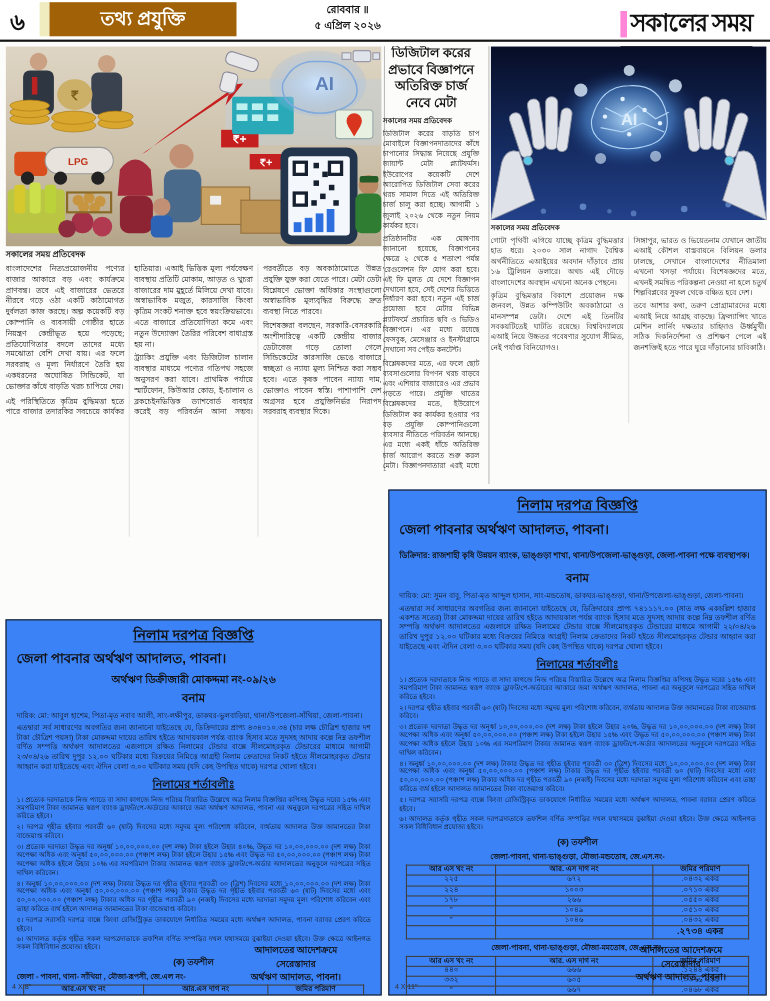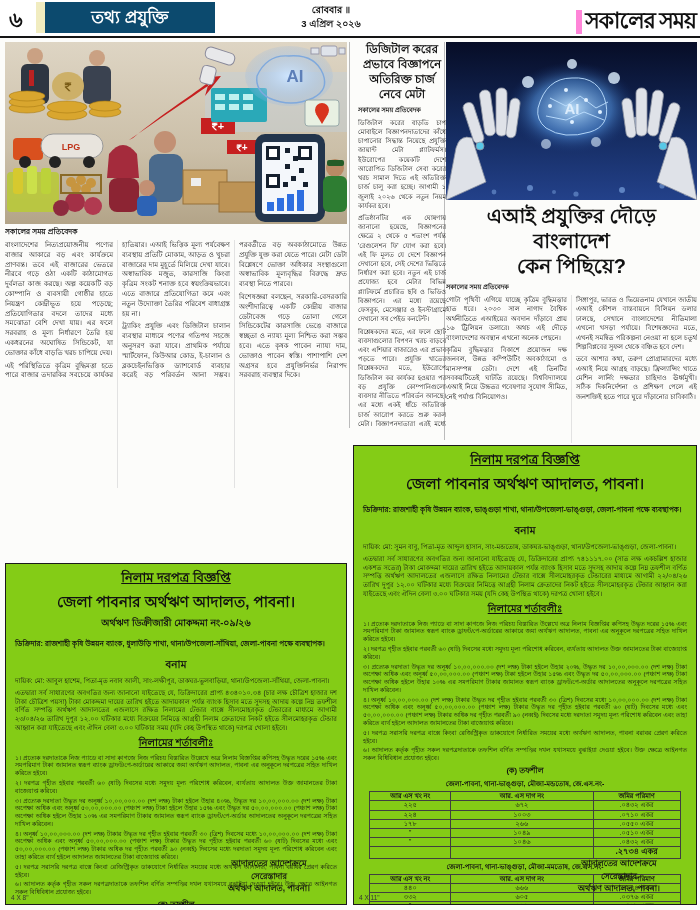--- a/index.html
+++ b/index.html
@@ -6,50 +6,50 @@
   *{box-sizing:border-box;}
   .page{position:relative;width:700px;height:910px;margin:0 auto;background:#fcfcfa;
         font-family:"Liberation Sans",sans-serif;color:#111;overflow:hidden;}
 
   
   .hdr{position:absolute;top:0;left:0;width:700px;height:38px;border-bottom:2.5px solid #151515;background:#fff;}
   .page-no{position:absolute;left:9px;top:4px;font-size:21px;font-weight:bold;}
   .sec-strip{position:absolute;left:36px;top:2px;width:9px;height:31px;background:#f1ecc0;}
   .sec-box{position:absolute;left:45px;top:2px;width:170px;height:31px;display:flex;align-items:center;justify-content:center;
            color:#fff;font-size:17px;font-weight:bold;}
-  .date-blk{position:absolute;left:266px;top:3px;width:130px;text-align:center;font-size:9.5px;font-weight:bold;line-height:1.45;}
-  .masthead{position:absolute;right:4px;top:3px;display:flex;align-items:center;border-bottom:2px solid #111;padding-bottom:2px;}
+  .date-blk{position:absolute;left:251px;top:3px;width:130px;text-align:center;font-size:9.5px;font-weight:bold;line-height:1.45;}
+  .masthead{position:absolute;right:16px;top:3px;display:flex;align-items:center;border-bottom:2px solid #111;padding-bottom:2px;}
   .mast-bar{width:6px;height:24px;margin-right:3px;}
   .mast-txt{font-size:22px;font-weight:900;letter-spacing:-1px;font-family:"Liberation Serif",serif;}
 
   
   .art-left{position:absolute;left:5px;top:42px;width:342px;height:518px;overflow:hidden;}
-  .art-mid{position:absolute;left:358px;top:42px;width:88px;height:386px;overflow:hidden;}
+  .art-mid{position:absolute;left:348px;top:42px;width:88px;height:386px;overflow:hidden;}
   .art-right{position:absolute;left:446px;top:42px;width:251px;height:401px;overflow:hidden;}
   .vrule1{position:absolute;left:349px;top:42px;height:386px;border-left:1px solid #bbb;}
   .vrule2{position:absolute;left:444px;top:42px;height:398px;border-left:1px solid #bbb;}
 
   .art-left figure,.art-right figure{margin:0;}
   .hl-left{margin:4px 0 2px;text-align:center;font-size:25px;font-weight:bold;line-height:1.22;}
   .hl-right{margin:4px 2px 3px;text-align:center;font-size:20px;font-weight:bold;line-height:1.25;}
   .hl-mid{margin:0 0 3px;text-align:center;font-size:11.5px;font-weight:bold;line-height:1.3;}
   .byline{font-size:7.5px;font-weight:bold;margin:2px 0 2px;}
   .body3{column-count:3;column-gap:9px;column-rule:1px solid #e2e2e2;font-size:6.9px;line-height:1.42;
          text-align:justify;height:248px;overflow:hidden;}
   .body2{column-count:2;column-gap:9px;column-rule:1px solid #e2e2e2;font-size:6.7px;line-height:1.4;
          text-align:justify;height:170px;overflow:hidden;}
   .body1{font-size:6.5px;line-height:1.42;text-align:justify;height:318px;overflow:hidden;}
   .body3 p,.body2 p,.body1 p{margin:0 0 3px;text-indent:0;}
 
   
-  .notice{position:absolute;background:#84cc16;border:1.6px solid #1a1a1a;padding:3px 9px 18px;overflow:hidden;}
+  .notice{position:absolute;background:#3b82f6;border:1.6px solid #1a1a1a;padding:3px 9px 18px;overflow:hidden;}
   .notice-left{left:5px;top:563px;width:342px;height:342px;}
   .notice-right{left:353px;top:445px;width:344px;height:460px;}
   .n-title{text-align:center;font-size:13px;font-weight:bold;text-decoration:underline;margin:1px 0;}
-  .n-court{text-align:center;font-size:15px;font-weight:bold;margin:1px 0;}
+  .n-court{text-align:left;font-size:12px;font-weight:bold;margin:1px 0;}
   .n-case{text-align:center;font-size:9.5px;font-weight:bold;margin:1px 0;}
   .n-decree{font-size:7.3px;font-weight:bold;margin:7px 0;}
   .n-versus{text-align:center;font-size:10.5px;font-weight:bold;margin:1px 0;}
   .n-debtor{font-size:6.6px;margin:1px 0;}
   .n-intro{font-size:6.6px;line-height:1.32;text-align:justify;margin:2px 0;}
   .n-terms-title{text-align:center;font-size:10px;font-weight:bold;text-decoration:underline;margin:2px 0;}
   .n-terms p{font-size:6.1px;line-height:1.28;text-align:justify;margin:0 0 2px;}
   .sched-title{text-align:center;font-size:7.8px;font-weight:bold;margin:2px 0 1px;}
   .sched-loc{font-size:6.8px;font-weight:bold;margin:0 0 1px;}
   table.ntab{width:96%;margin:0 auto 2px;border-collapse:collapse;}
@@ -64,24 +64,24 @@
   figure svg{display:block;}
 </style>
 </head>
 <body>
 
 <div class="page">
 
   <div class="hdr">
     <div class="page-no">৬</div>
     <div class="sec-strip"></div>
-    <div class="sec-box" style="background:#0c4a6e">তথ্য প্রযুক্তি</div>
+    <div class="sec-box" style="background:#a16207">তথ্য প্রযুক্তি</div>
     <div class="date-blk">
       <div>রোববার ॥</div>
-      <div>3 এপ্রিল ২০২৬</div>
+      <div>৫ এপ্রিল ২০২৬</div>
     </div>
     <div class="masthead">
       <span class="mast-bar" style="background:#ff85d8"></span>
       <span class="mast-txt">সকালের সময়</span>
     </div>
   </div>
 
   <div class="vrule1"></div>
   <div class="vrule2"></div>
 
@@ -324,38 +324,33 @@
         <g fill="#dfe2e8" stroke="#8d93a2" stroke-width="0.8">
           <path d="M251 158 L241 106 q-4 -14 -16 -10 l-14 44 z"></path>
           <rect x="218" y="60" width="11" height="42" rx="5" transform="rotate(18 223 81)"></rect>
           <rect x="204" y="48" width="11" height="46" rx="5" transform="rotate(8 209 71)"></rect>
           <rect x="190" y="46" width="11" height="48" rx="5"></rect>
           <rect x="178" y="56" width="10" height="40" rx="5" transform="rotate(-8 183 76)"></rect>
           <circle cx="217" cy="104" r="4" fill="#58c8e8"></circle>
         </g>
       </svg>
     </figure>
-    <h2 class="hl-right">
-      <span>এআই প্রযুক্তির দৌড়ে বাংলাদেশ</span><br>
-      <span>কেন পিছিয়ে?</span>
-    </h2>
     <div class="byline" style="font-size:6.5px">সকালের সময় প্রতিবেদক</div>
     <div class="body2">
         <p>গোটা পৃথিবী এগিয়ে যাচ্ছে কৃত্রিম বুদ্ধিমত্তার হাত ধরে। ২০৩০ সাল নাগাদ বৈশ্বিক অর্থনীতিতে এআইয়ের অবদান দাঁড়াবে প্রায় ১৬ ট্রিলিয়ন ডলারে। অথচ এই দৌড়ে বাংলাদেশের অবস্থান এখনো অনেক পেছনে।</p>
         <p>কৃত্রিম বুদ্ধিমত্তার বিকাশে প্রয়োজন দক্ষ জনবল, উন্নত কম্পিউটিং অবকাঠামো ও মানসম্পন্ন ডেটা। দেশে এই তিনটির সবকয়টিতেই ঘাটতি রয়েছে। বিশ্ববিদ্যালয়ে এআই নিয়ে উচ্চতর গবেষণার সুযোগ সীমিত, নেই পর্যাপ্ত বিনিয়োগও।</p>
         <p>সিঙ্গাপুর, ভারত ও ভিয়েতনাম যেখানে জাতীয় এআই কৌশল বাস্তবায়নে বিলিয়ন ডলার ঢালছে, সেখানে বাংলাদেশের নীতিমালা এখনো খসড়া পর্যায়ে। বিশেষজ্ঞদের মতে, এখনই সমন্বিত পরিকল্পনা নেওয়া না হলে চতুর্থ শিল্পবিপ্লবের সুফল থেকে বঞ্চিত হবে দেশ।</p>
         <p>তবে আশার কথা, তরুণ প্রোগ্রামারদের মধ্যে এআই নিয়ে আগ্রহ বাড়ছে। ফ্রিল্যান্সিং খাতে মেশিন লার্নিং দক্ষতার চাহিদাও ঊর্ধ্বমুখী। সঠিক দিকনির্দেশনা ও প্রশিক্ষণ পেলে এই জনশক্তিই হতে পারে ঘুরে দাঁড়ানোর চাবিকাঠি।</p>
       </div>
   </div>
 
   <div class="notice notice-left">
     <div class="n-title">নিলাম দরপত্র বিজ্ঞপ্তি</div>
     <div class="n-court">জেলা পাবনার অর্থঋণ আদালত, পাবনা।</div>
     <div class="n-case">অর্থঋণ ডিক্রীজারী মোকদ্দমা নং-০৯/২৬</div>
-    <div class="n-decree">ডিক্রিদার: রাজশাহী কৃষি উন্নয়ন ব্যাংক, ধুলাউড়ি শাখা, থানা/উপজেলা-সাঁথিয়া, জেলা-পাবনা পক্ষে ব্যবস্থাপক।</div>
     <div class="n-versus">বনাম</div>
     <div class="n-debtor">দায়িক: মো: আবুল হাশেম, পিতা-মৃত নবাব আলী, সাং-লক্ষীপুর, ডাকঘর-ভুলবাড়িয়া, থানা/উপজেলা-সাঁথিয়া, জেলা-পাবনা।</div>
     <div class="n-intro">এতদ্বারা সর্ব সাধারণের অবগতির জন্য জানানো যাইতেছে যে, ডিক্রিদারের প্রাপ্য ৪৩৪০১০.৩৪ (চার লক্ষ চৌত্রিশ হাজার দশ টাকা চৌত্রিশ পয়সা) টাকা মোকদ্দমা দায়ের তারিখ হইতে আদায়কাল পর্যন্ত ব্যাংক হিসাব মতে সুদসহ আদায় কল্পে নিম্ন তফশীল বর্ণিত সম্পত্তি অর্থঋণ আদালতের এজলাসে রক্ষিত নিলামের টেন্ডার বাক্সে সীলমোহরকৃত টেন্ডারের মাধ্যমে আগামী ২৩/০৪/২৬ তারিখ দুপুর ১২.০০ ঘটিকার মধ্যে বিক্রয়ের নিমিত্তে আগ্রহী নিলাম ক্রেতাদের নিকট হইতে সীলমোহরকৃত টেন্ডার আহ্বান করা যাইতেছে এবং ঐদিন বেলা ৩.০০ ঘটিকার সময় (যদি কেহ উপস্থিত থাকে) দরপত্র খোলা হইবে।</div>
     <div class="n-terms-title">নিলামের শর্তাবলীঃ</div>
     <div class="n-terms">
         <p>১। প্রত্যেক দরদাতাকে নিজ প্যাডে বা সাদা কাগজে নিজ পরিচয় বিস্তারিত উল্লেখে অত্র নিলাম বিজ্ঞপ্তির কপিসহ উদ্ধৃত দরের ১৫% এবং সমপরিমাণ টাকা জামানত স্বরূপ ব্যাংক ড্রাফট/পে-অর্ডারের আকারে জমা অর্থঋণ আদালত, পাবনা এর অনুকূলে দরপত্রের সহিত দাখিল করিতে হইবে।</p>
         <p>২। দরপত্র গৃহীত হইবার পরবর্তী ৬০ (ষাট) দিবসের মধ্যে সমুদয় মূল্য পরিশোধ করিবেন, ব্যর্থতায় আদালত উক্ত জামানতের টাকা বাজেয়াপ্ত করিবে।</p>
         <p>৩। প্রত্যেক দরদাতা উদ্ধৃত দর অনূর্ধ্ব ১০,০০,০০০.০০ (দশ লক্ষ) টাকা হইলে উহার ৪০%, উদ্ধৃত দর ১০,০০,০০০.০০ (দশ লক্ষ) টাকা অপেক্ষা অধিক এবং অনূর্ধ্ব ৫০,০০,০০০.০০ (পঞ্চাশ লক্ষ) টাকা হইলে উহার ১৫% এবং উদ্ধৃত দর ৫০,০০,০০০.০০ (পঞ্চাশ লক্ষ) টাকা অপেক্ষা অধিক হইলে উহার ১০% এর সমপরিমাণ টাকার জামানত স্বরূপ ব্যাংক ড্রাফট/পে-অর্ডার আদালতের অনুকূলে দরপত্রের সহিত দাখিল করিবেন।</p>
         <p>৪। অনূর্ধ্ব ১০,০০,০০০.০০ (দশ লক্ষ) টাকার উদ্ধৃত দর গৃহীত হইবার পরবর্তী ৩০ (ত্রিশ) দিবসের মধ্যে ১০,০০,০০০.০০ (দশ লক্ষ) টাকা অপেক্ষা অধিক এবং অনূর্ধ্ব ৫০,০০,০০০.০০ (পঞ্চাশ লক্ষ) টাকার উদ্ধৃত দর গৃহীত হইবার পরবর্তী ৬০ (ষাট) দিবসের মধ্যে এবং ৫০,০০,০০০.০০ (পঞ্চাশ লক্ষ) টাকার অধিক দর গৃহীত পরবর্তী ৯০ (নব্বই) দিবসের মধ্যে দরদাতা সমুদয় মূল্য পরিশোধ করিবেন এবং তাহা করিতে ব্যর্থ হইলে আদালত জামানতের টাকা বাজেয়াপ্ত করিবে।</p>
         <p>৫। দরপত্র সরাসরি দরপত্র বাক্সে কিংবা রেজিস্ট্রিকৃত ডাকযোগে নির্ধারিত সময়ের মধ্যে অর্থঋণ আদালত, পাবনা বরাবর প্রেরণ করিতে হইবে।</p>

